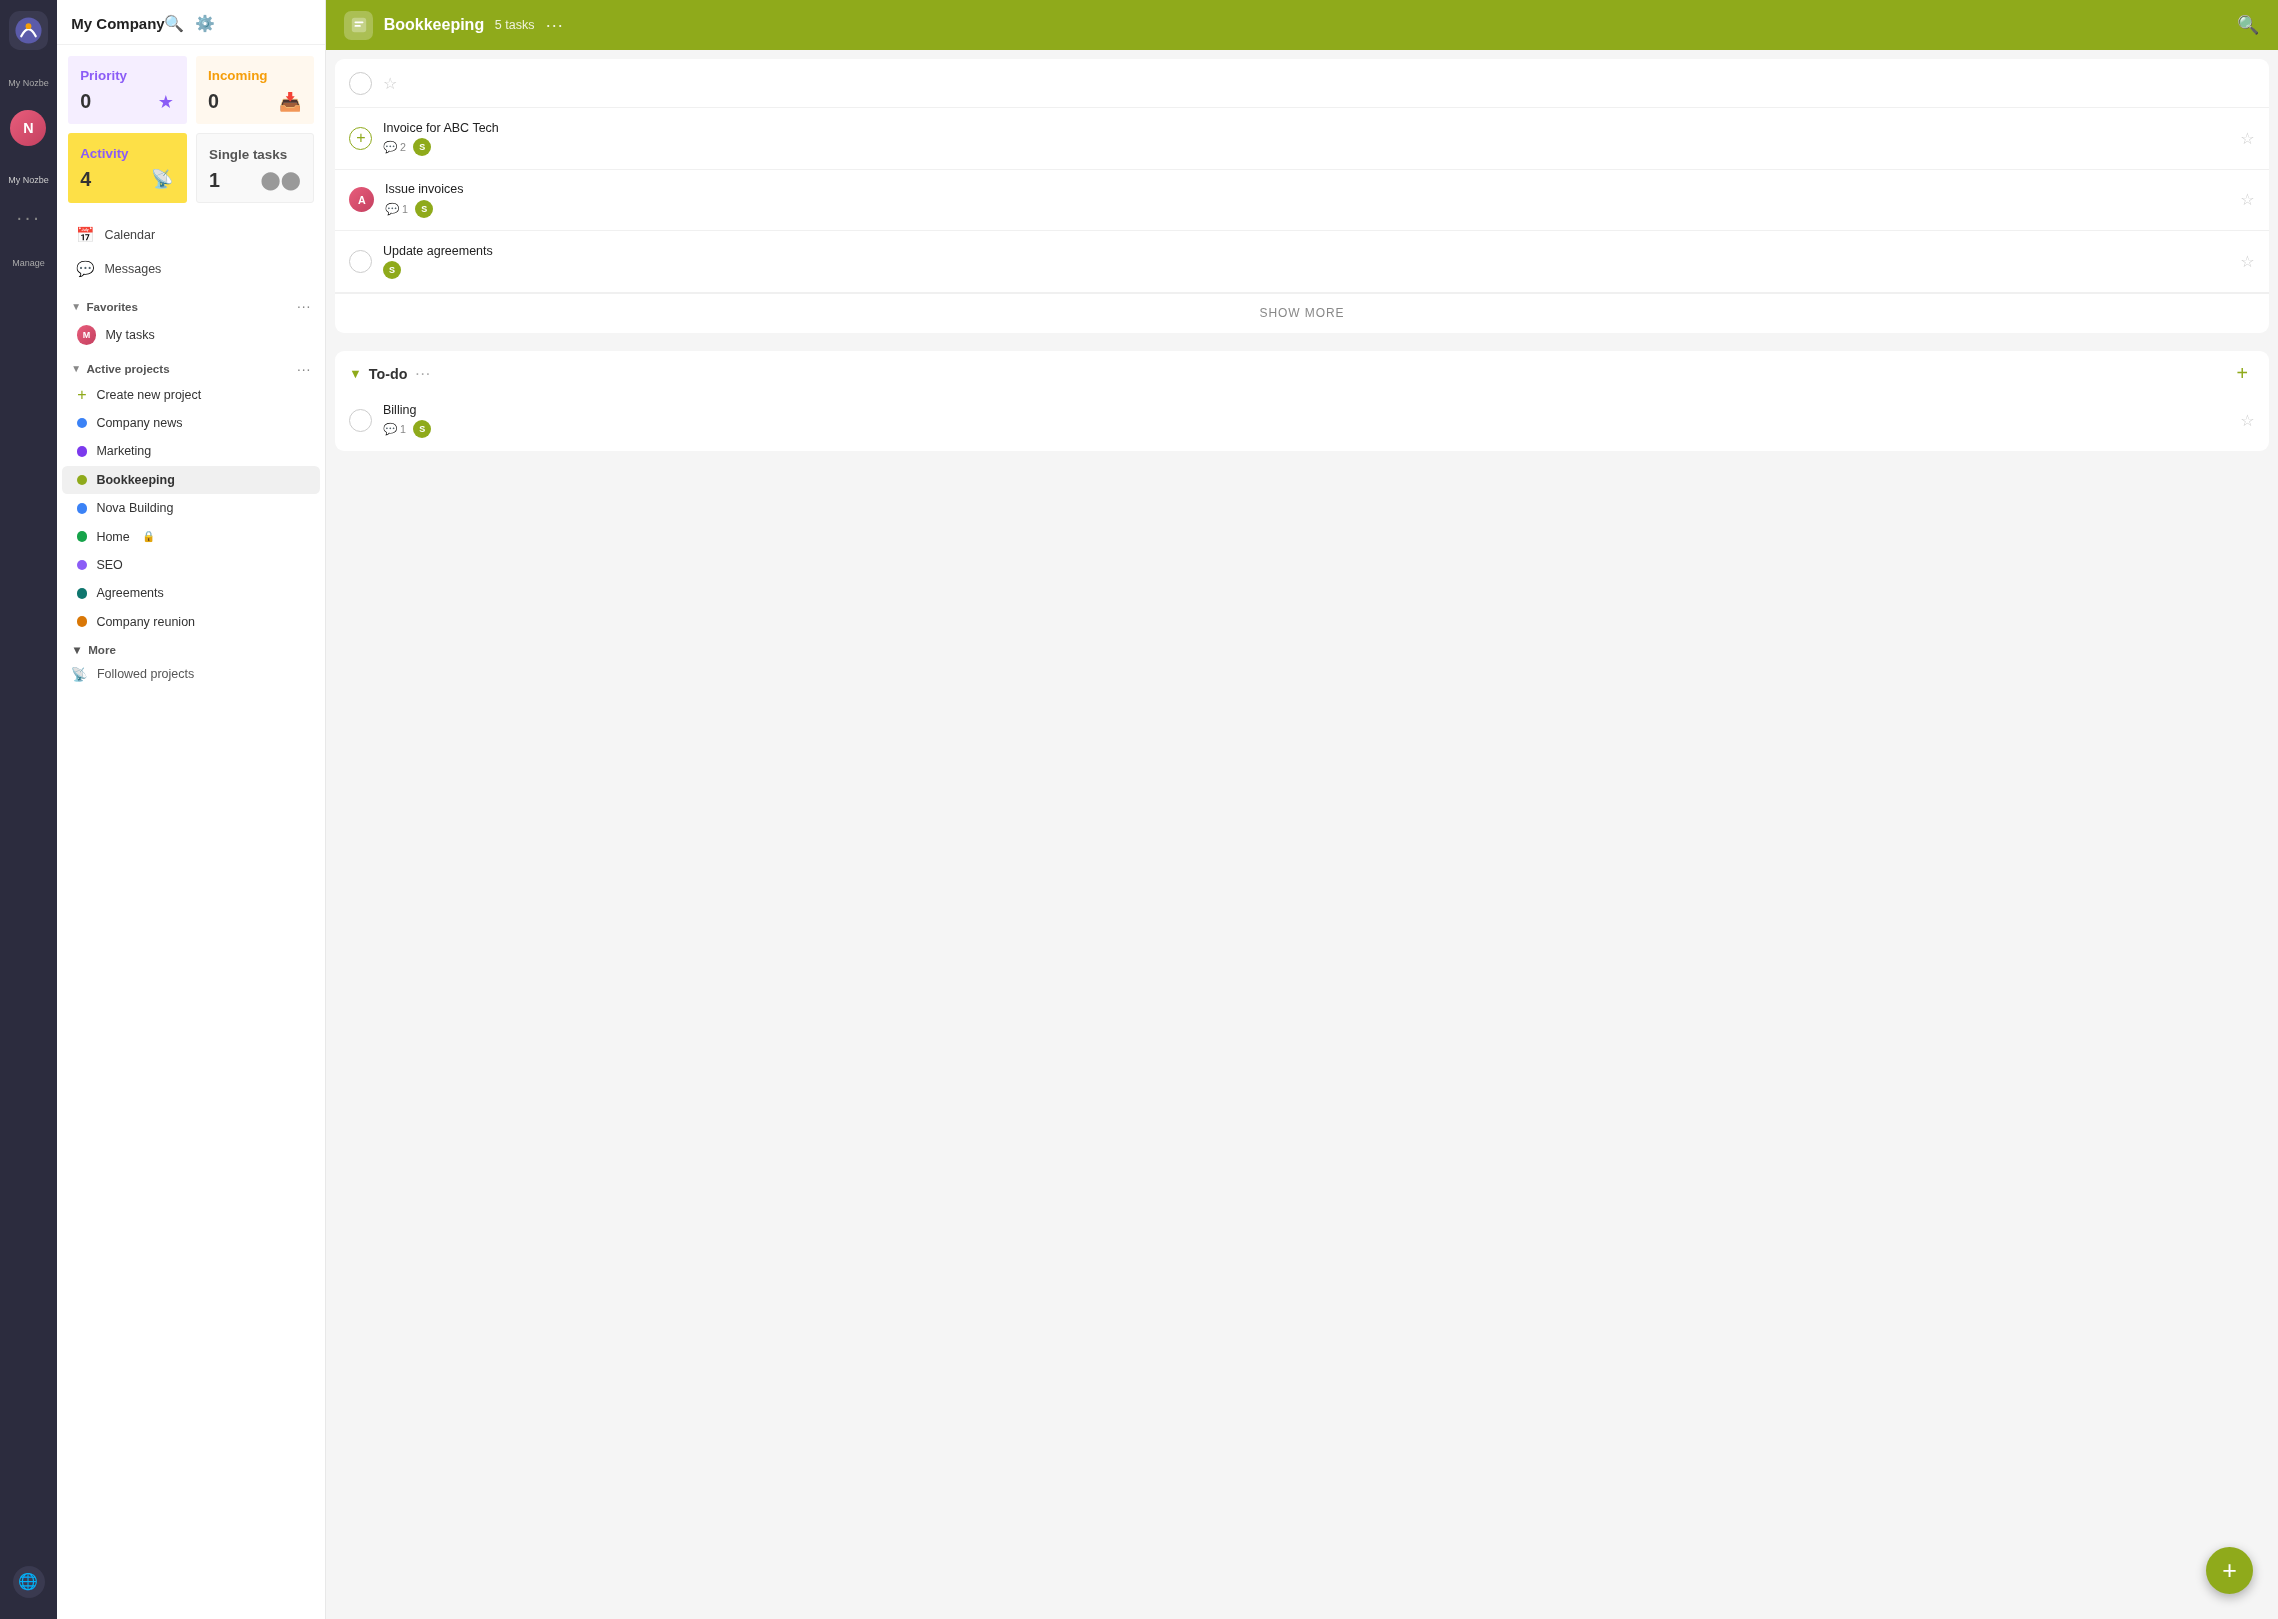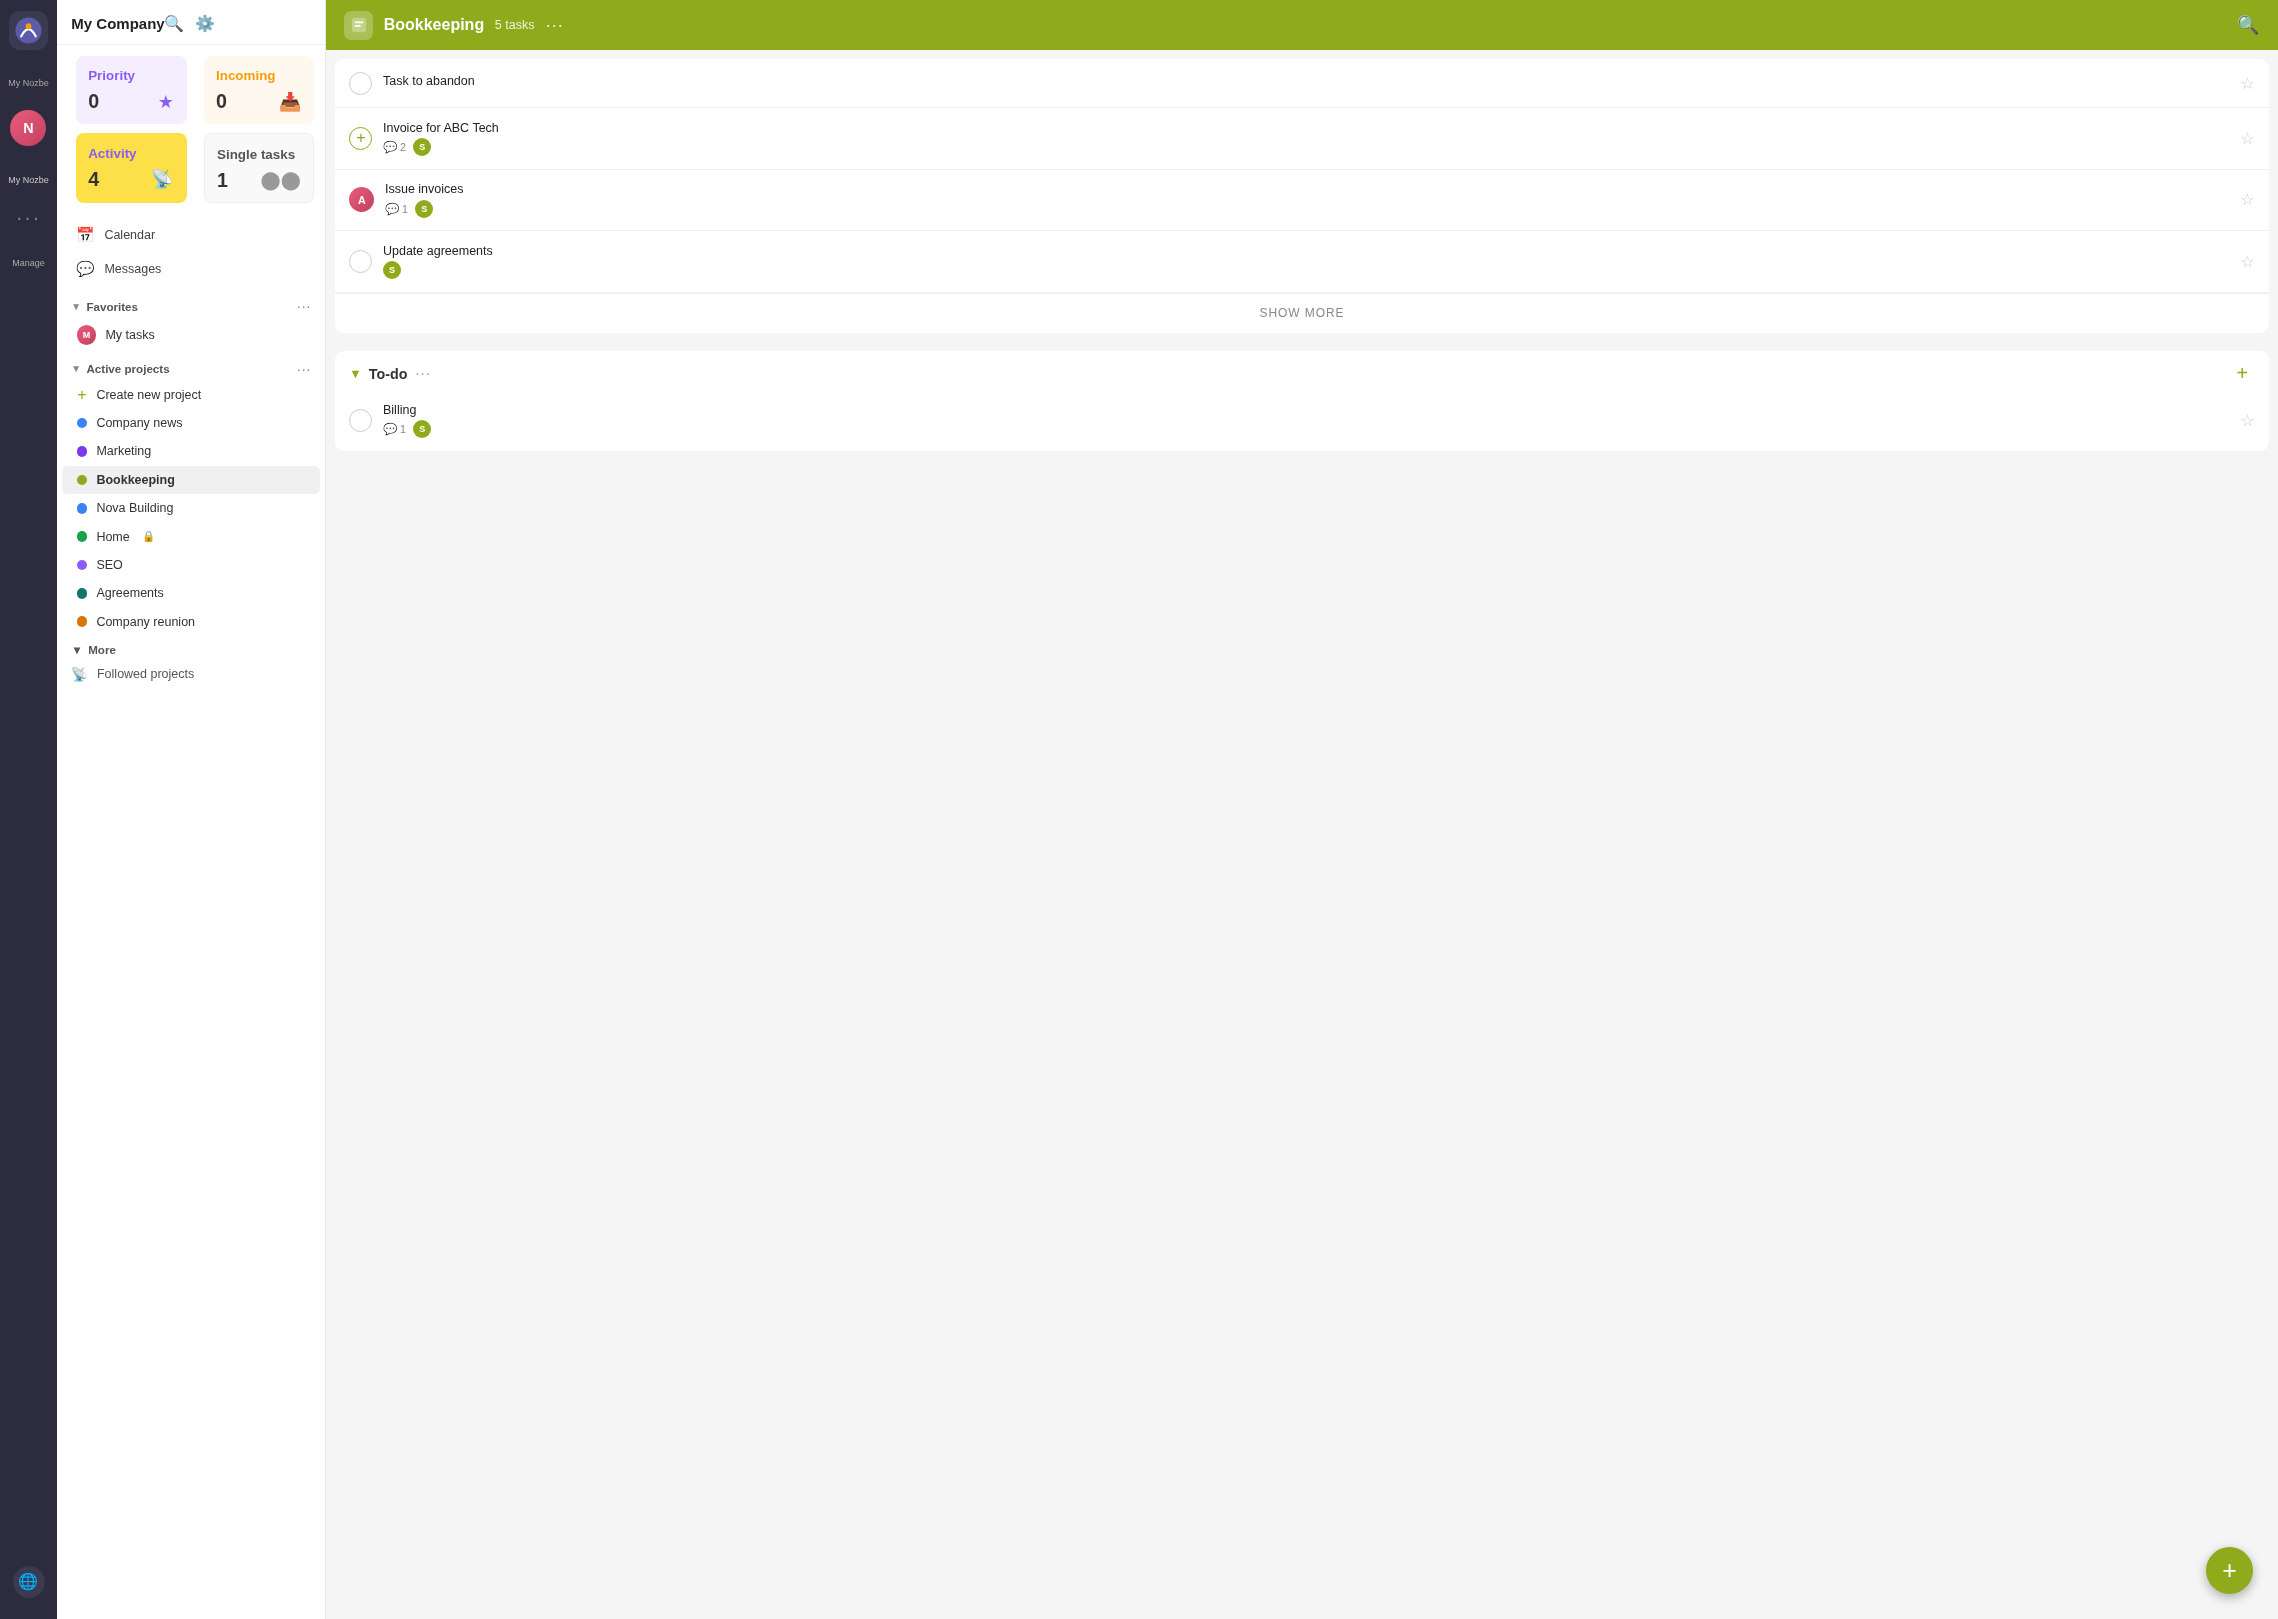--- a/index.html
+++ b/index.html
@@ -61,24 +61,23 @@
     .sidebar-icon-btn { background: none; border: none; cursor: pointer; color: #666; font-size: 16px; }
 
     
     .dashboard-cards {
       display: grid;
       grid-template-columns: 1fr 1fr;
       gap: 9px;
       padding: 10.7px;
     }
     .dash-card {
-      border-radius: 8px;
+      border-radius: 3px;
       padding: 12.5px 12.5px 10.7px;
       cursor: pointer;
-      margin-left: 8px;
     }
     .dash-card.priority { background: #f5eeff; }
     .dash-card.incoming { background: #fff8ee; }
     .dash-card.activity { background: #fde047; }
     .dash-card.single { background: #f9f9f9; border: 0.9px solid #eee; }
     .dash-card-title { font-size: 13.4px; font-weight: 600; margin-bottom: 7.2px; }
     .dash-card.priority .dash-card-title { color: #8b5cf6; }
     .dash-card.incoming .dash-card-title { color: #f59e0b; }
     .dash-card.activity .dash-card-title { color: #8b5cf6; }
     .dash-card.single .dash-card-title { color: #555; }
@@ -443,23 +442,20 @@
     </div>
     <div class="header-right">
       <span class="header-search-icon">🔍</span>
     </div>
   </div>
 
   <div class="task-section">
 
     <div class="task-item">
       <div class="task-checkbox"></div>
-      <div class="task-content">
-        <div class="task-title">Task to abandon</div>
-      </div>
       <span class="task-star">☆</span>
     </div>
 
     <div class="task-item">
       <div class="task-checkbox add-icon">+</div>
       <div class="task-content">
         <div class="task-title">Invoice for ABC Tech</div>
         <div class="task-meta">
           <span class="task-comment-count">
             <span class="task-comment-icon">💬</span>

